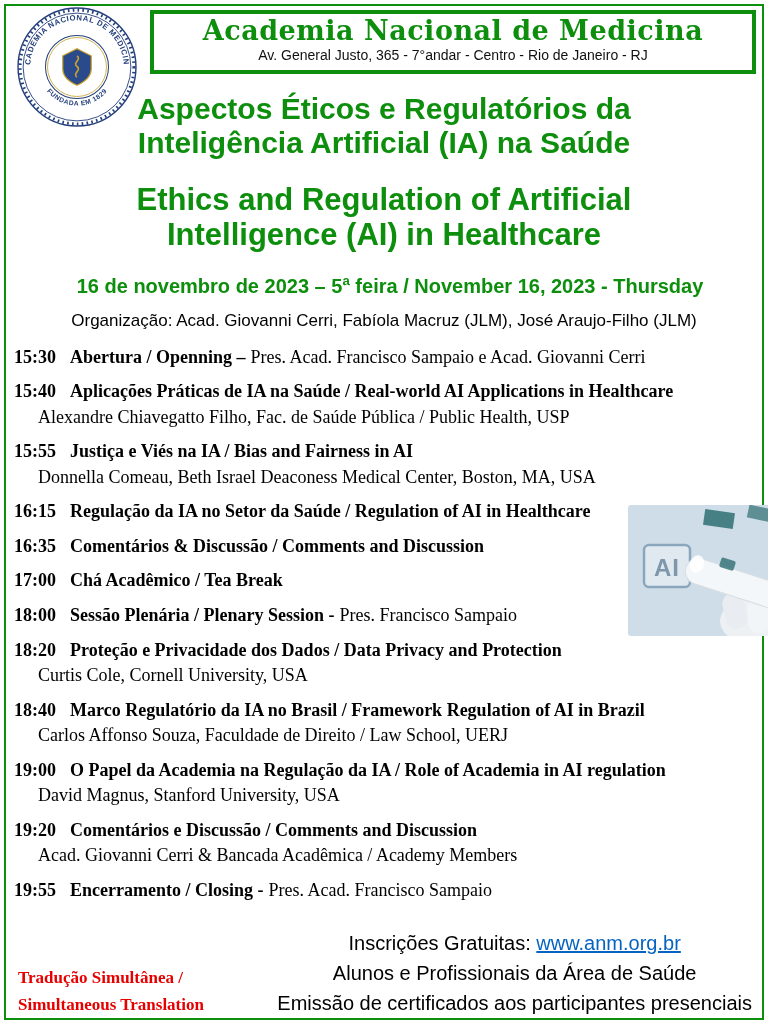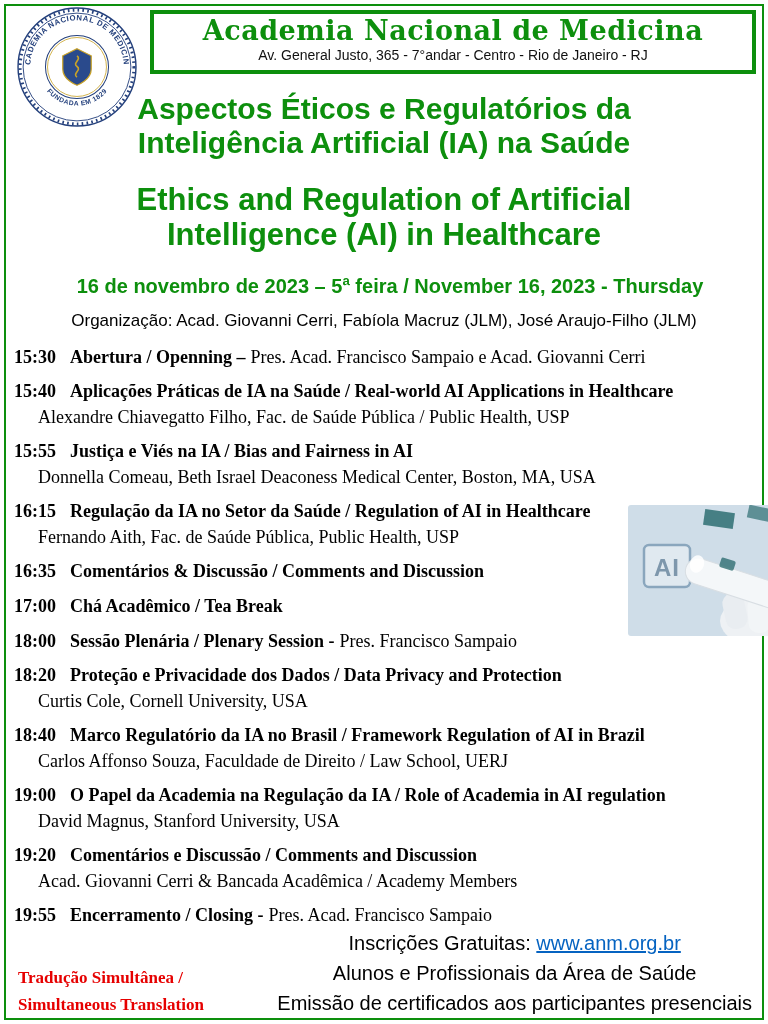--- a/index.html
+++ b/index.html
@@ -127,21 +127,20 @@
   <div class="entry">
     <span class="time">15:40</span><span class="etitle">Aplicações Práticas de IA na Saúde / Real-world AI Applications in Healthcare</span><span class="einline"></span>
     <div class="speaker">Alexandre Chiavegatto Filho, Fac. de Saúde Pública / Public Health, USP</div>
   </div>
   <div class="entry">
     <span class="time">15:55</span><span class="etitle">Justiça e Viés na IA / Bias and Fairness in AI</span><span class="einline"></span>
     <div class="speaker">Donnella Comeau, Beth Israel Deaconess Medical Center, Boston, MA, USA</div>
   </div>
   <div class="entry">
     <span class="time">16:15</span><span class="etitle">Regulação da IA no Setor da Saúde / Regulation of AI in Healthcare</span><span class="einline"></span>
-    <div class="speaker">Fernando Aith, Fac. de Saúde Pública, Public Health, USP</div>
   </div>
   <div class="entry">
     <span class="time">16:35</span><span class="etitle">Comentários &amp; Discussão / Comments and Discussion</span><span class="einline"></span>
     
   </div>
   <div class="entry">
     <span class="time">17:00</span><span class="etitle">Chá Acadêmico / Tea Break</span><span class="einline"></span>
     
   </div>
   <div class="entry">

